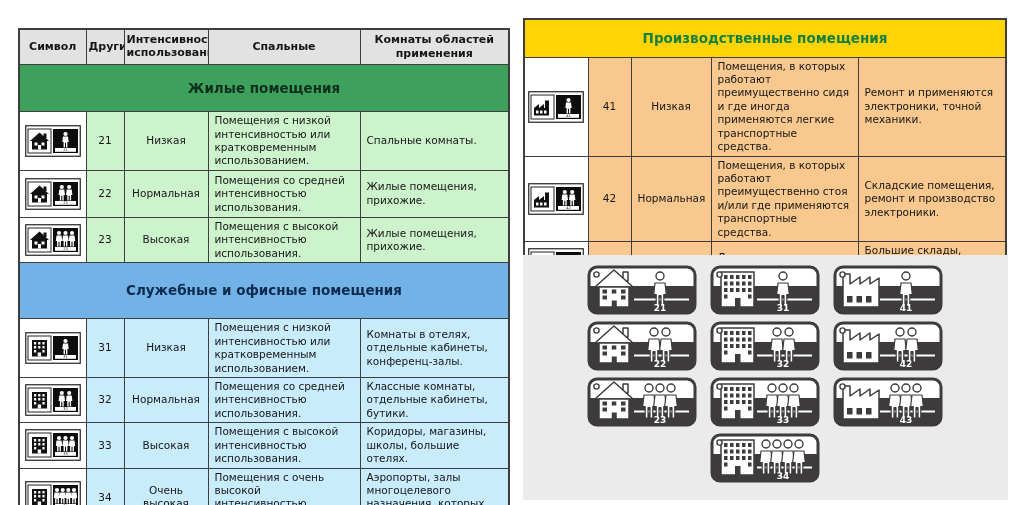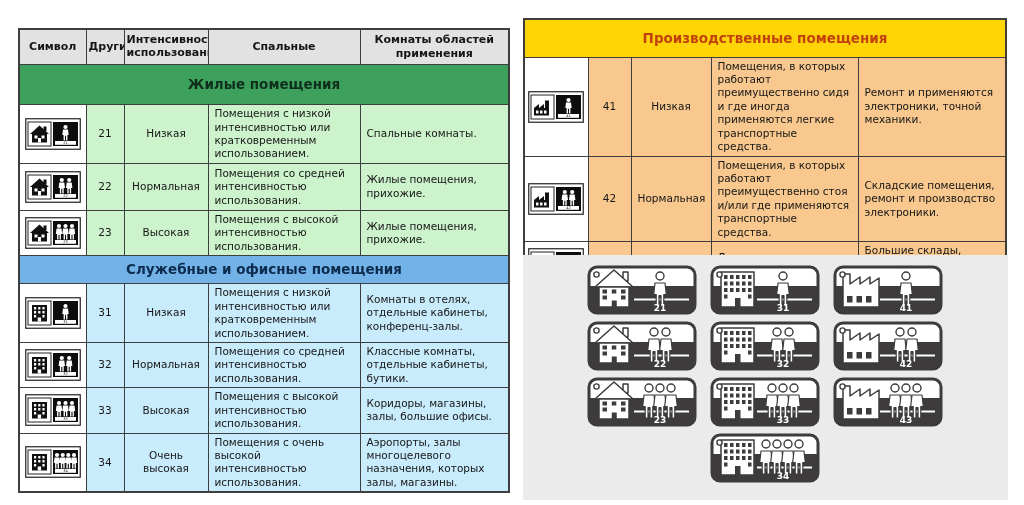--- a/index.html
+++ b/index.html
@@ -8,21 +8,21 @@
   .tbl{position:absolute;border-collapse:collapse;table-layout:fixed;background:#fff;
        border:2px solid #3e3e3e;}
   .tbl td,.tbl th{border:1px solid #3e3e3e;font-size:10.5px;color:#161616;padding:2px 6px;
        line-height:1.28;vertical-align:middle;overflow:hidden;
        font-family:"DejaVu Sans",sans-serif;}
   .tbl th{background:#e2e2e2;font-weight:bold;font-size:11px;padding:3px 2px;text-align:center;}
   th.small{font-size:11px;line-height:1.15;text-align:right;}
   td.band{text-align:center;font-weight:bold;font-size:13.5px;}
   td.band.green{background:#3da05c;color:#0e2f1c;}
   td.band.blue{background:#72b2e6;color:#0d2b4e;}
-  td.band.yellow{background:#ffd404;color:#c2410c;}
+  td.band.yellow{background:#ffd404;color:#15803d;}
   tr.row-green td{background:#cdf3cd;}
   tr.row-blue td{background:#c9ecfc;}
   tr.row-yellow td{background:#f8c88e;}
   .tbl td.symcell{background:#ffffff;text-align:center;padding:1px;}
   .tbl td.cc{text-align:center;}
   .panel{position:absolute;left:523px;top:255px;width:485px;height:245px;background:#ecebeb;}
   .grid{display:grid;grid-template-columns:repeat(3,123px);grid-auto-rows:56px;
         padding:10px 0 0 64px;}
   .tile{width:110px;height:50px;}
   .sym svg{display:block;margin:0 auto;}
@@ -43,21 +43,21 @@
     <thead>
       <tr style="height:32px">
         <th>Символ</th>
         <th>Другие</th>
         <th class="small">Интенсивность использования</th>
         <th>Спальные</th>
         <th>Комнаты областей применения</th>
       </tr>
     </thead>
     <tbody id="leftBody">
-        <tr style="height: 40px;">
+        <tr style="height: 47px;">
           <td colspan="5" class="band green">Жилые помещения</td>
         </tr>
         <tr class="row-green" style="height: 58px;">
           <td class="symcell">
             <div class="sym">
               <svg width="56" height="32" viewBox="0 0 56 32">
                 <rect x="0.75" y="0.75" width="54.5" height="30.5" fill="#fff" stroke="#222" stroke-width="1.2"></rect>
                 <rect x="3" y="4" width="23" height="24" fill="#fff" stroke="#222" stroke-width="1"></rect>
                 <rect x="28" y="4" width="25" height="24" fill="#0d0d0d"></rect>
                 <g transform="translate(4.5,6)" fill="#111">
@@ -139,21 +139,21 @@
                 <rect x="30" y="23" width="21" height="3.8" fill="#fff"></rect>
                 <text x="40.5" y="26.3" font-size="3.6" fill="#111" text-anchor="middle" font-family="DejaVu Sans,sans-serif">23</text>
               </svg>
             </div>
           </td>
           <td class="cc">23</td>
           <td class="cc">Высокая</td>
           <td>Помещения с высокой интенсивностью использования.</td>
           <td>Жилые помещения, прихожие.</td>
         </tr>
-        <tr style="height: 28px;">
+        <tr style="height: 56px;">
           <td colspan="5" class="band blue">Служебные и офисные помещения</td>
         </tr>
         <tr class="row-blue" style="height: 55px;">
           <td class="symcell">
             <div class="sym">
               <svg width="56" height="32" viewBox="0 0 56 32">
                 <rect x="0.75" y="0.75" width="54.5" height="30.5" fill="#fff" stroke="#222" stroke-width="1.2"></rect>
                 <rect x="3" y="4" width="23" height="24" fill="#fff" stroke="#222" stroke-width="1"></rect>
                 <rect x="28" y="4" width="25" height="24" fill="#0d0d0d"></rect>
                 <g transform="translate(4.5,6)" fill="#111">
@@ -245,21 +245,21 @@
                 <circle cx="47" cy="9" r="2.1" fill="#fff"></circle>
                 <path fill="#fff" d="M44.5 11.5 L49.5 11.5 L50.2 17 L48.9 17 L48.9 22.6 L47.55 22.6 L47.55 17.8 L46.45 17.8 L46.45 22.6 L45.1 22.6 L45.1 17 L43.8 17 Z"></path>
                 <rect x="30" y="23" width="21" height="3.8" fill="#fff"></rect>
                 <text x="40.5" y="26.3" font-size="3.6" fill="#111" text-anchor="middle" font-family="DejaVu Sans,sans-serif">33</text>
               </svg>
             </div>
           </td>
           <td class="cc">33</td>
           <td class="cc">Высокая</td>
           <td>Помещения с высокой интенсивностью использования.</td>
-          <td>Коридоры, магазины, залы, большие офисы.</td>
+          <td>Коридоры, магазины, школы, большие отелях.</td>
         </tr>
         <tr class="row-blue" style="height: 55px;">
           <td class="symcell">
             <div class="sym">
               <svg width="56" height="32" viewBox="0 0 56 32">
                 <rect x="0.75" y="0.75" width="54.5" height="30.5" fill="#fff" stroke="#222" stroke-width="1.2"></rect>
                 <rect x="3" y="4" width="23" height="24" fill="#fff" stroke="#222" stroke-width="1"></rect>
                 <rect x="28" y="4" width="25" height="24" fill="#0d0d0d"></rect>
                 <g transform="translate(4.5,6)" fill="#111">
                   <rect x="2.5" y="2" width="15" height="16.5"></rect>

